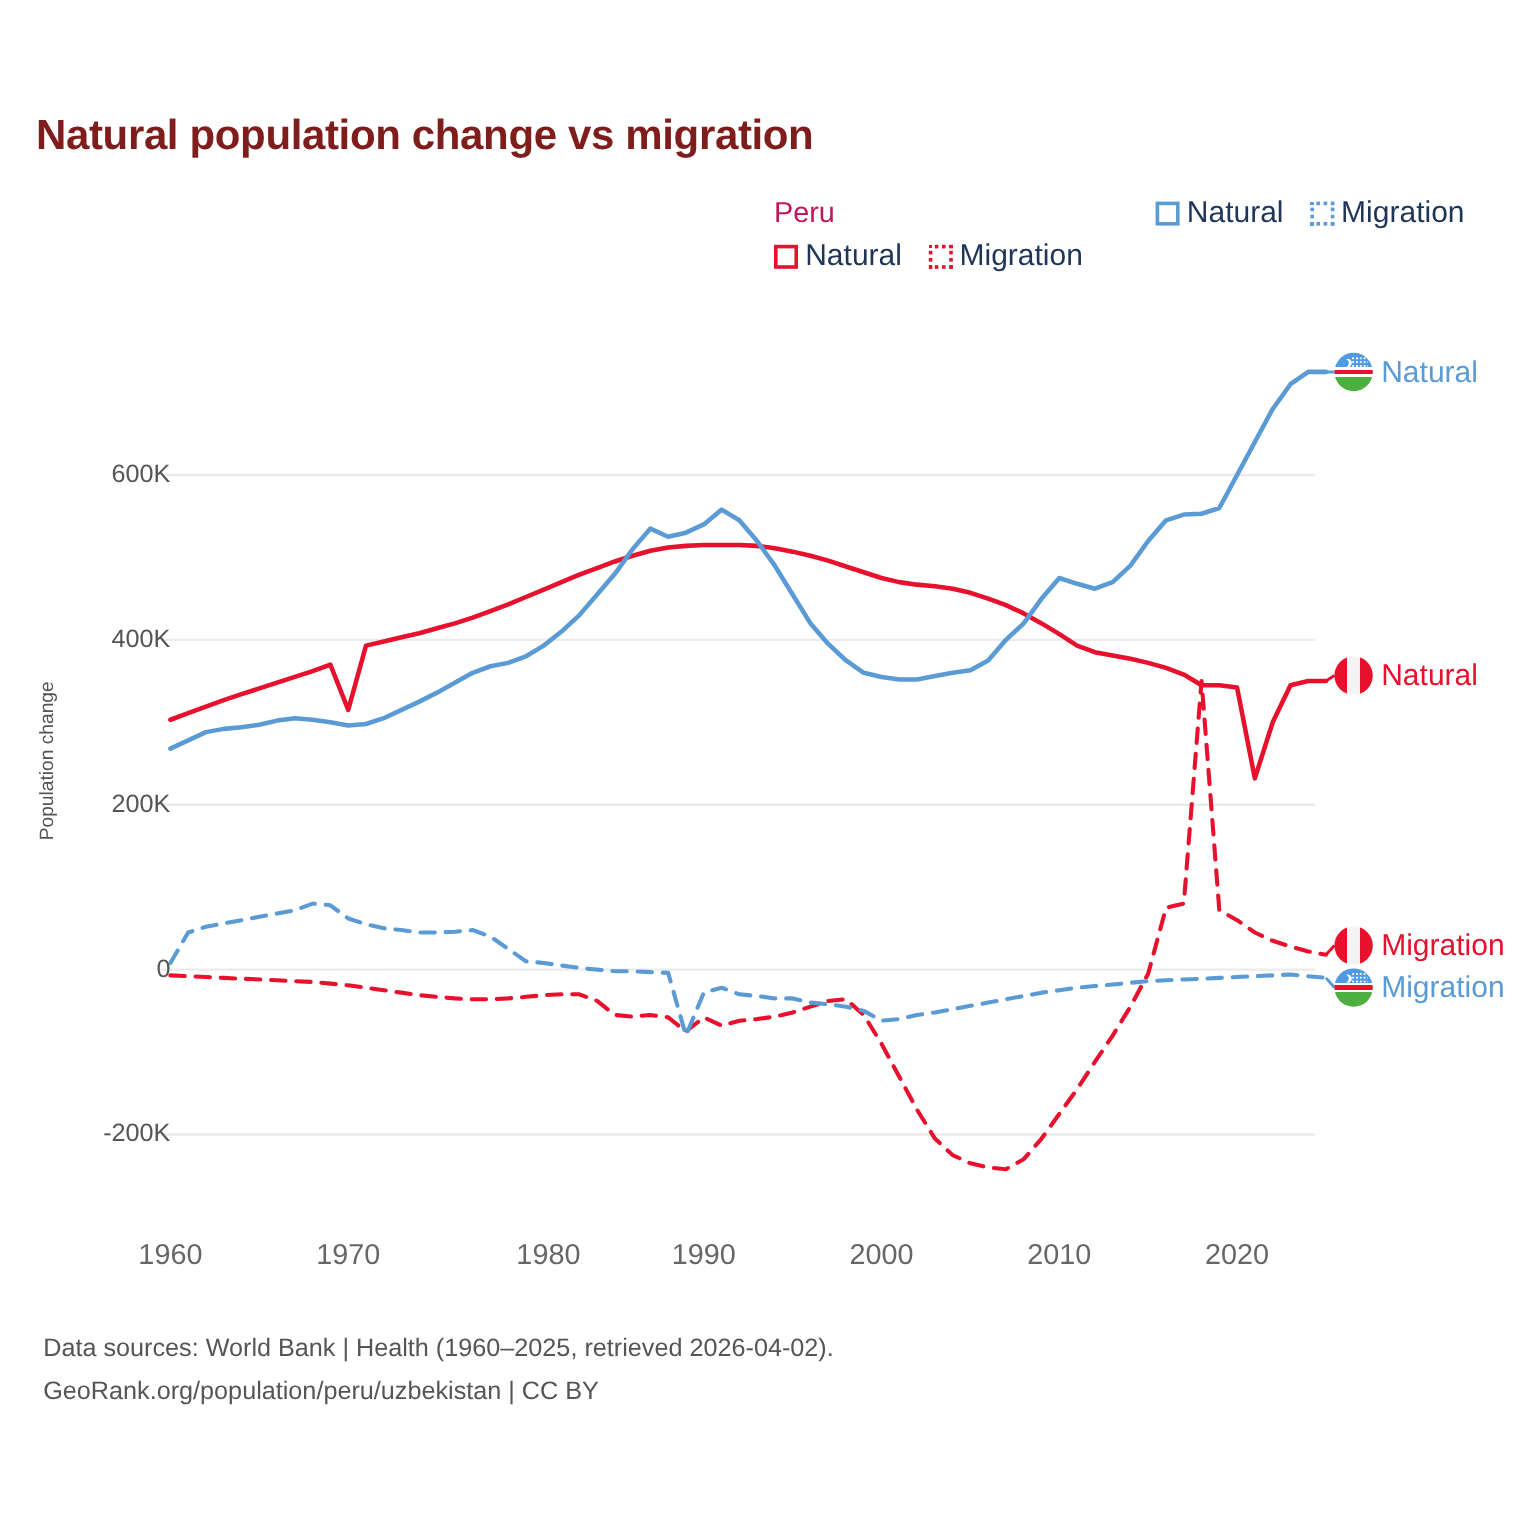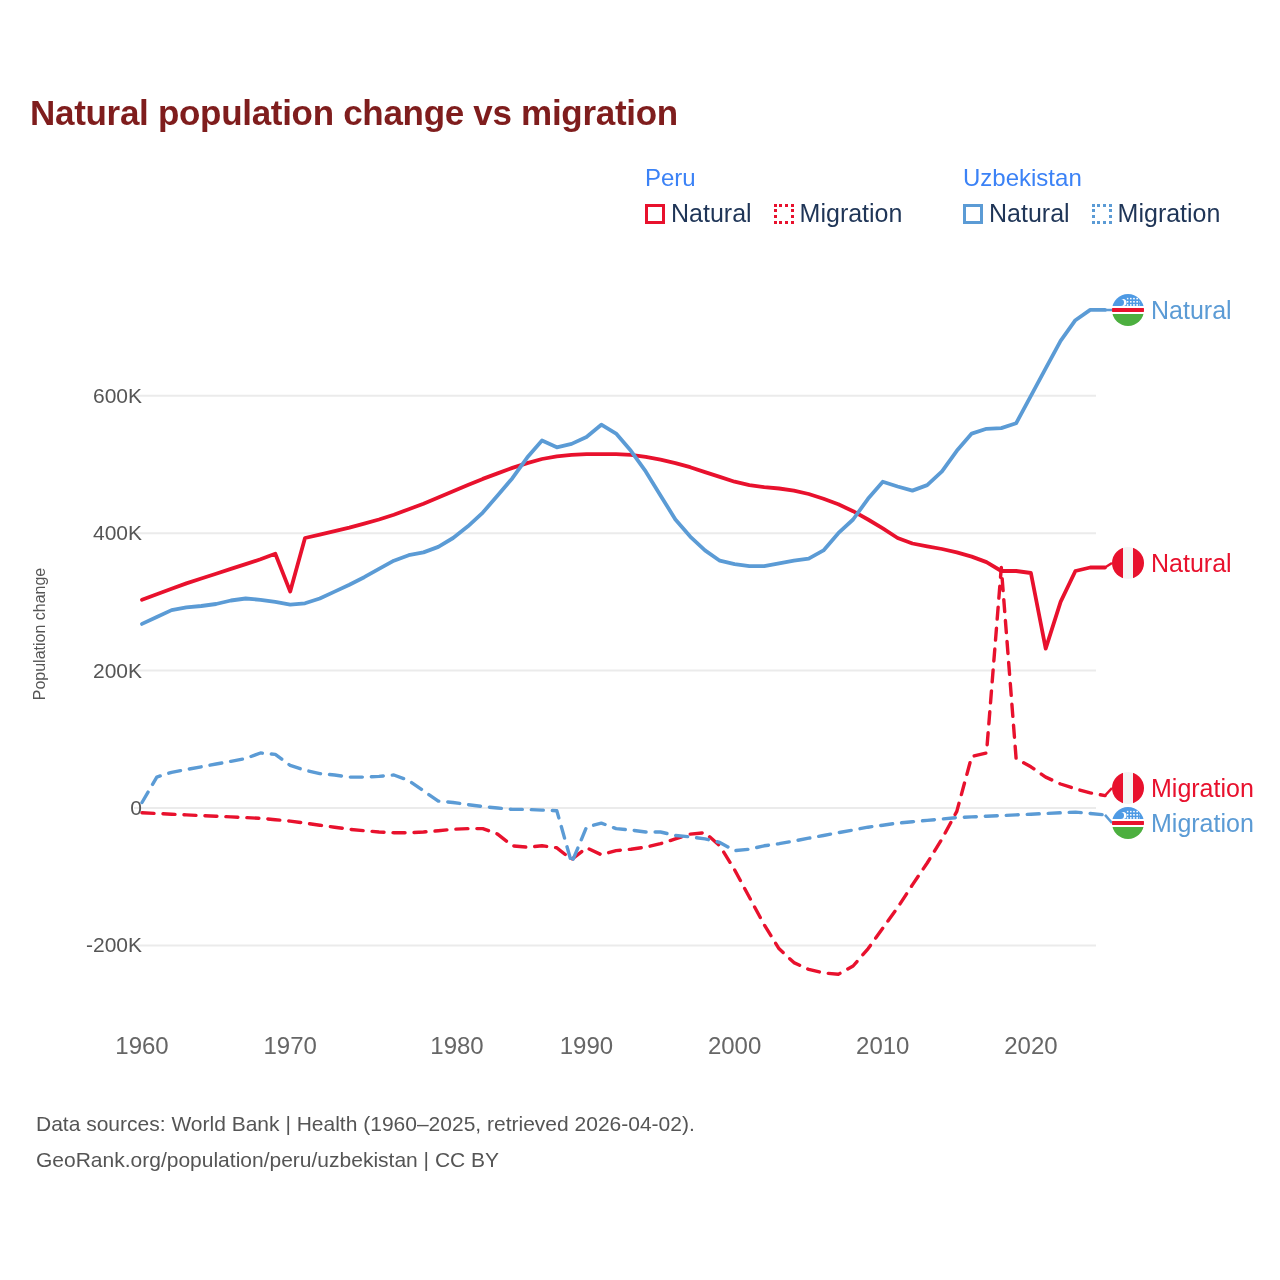--- a/index.html
+++ b/index.html
@@ -12,21 +12,21 @@
   }
   #title{
     position:absolute;left:30px;top:93px;
     font-size:35px;font-weight:bold;color:#7f1d1d;
     letter-spacing:-0.3px;white-space:nowrap;
   }
   
   #legend{position:absolute;left:645px;top:163px;width:620px;height:80px;}
   .lg-group{position:absolute;top:0;}
   .lg-country{
-    font-size:24px;color:#3b82f6;white-space:nowrap;
+    font-size:24px;color:#be185d;white-space:nowrap;
     line-height:30px;margin-bottom:6px;
   }
   .lg-items{display:flex;align-items:center;gap:22px;}
   .lg-item{display:flex;align-items:center;gap:6px;cursor:pointer;}
   .lg-swatch{width:20px;height:20px;background:#fff;box-sizing:border-box;}
   .lg-swatch.solid-red{border:3px solid #e8112d;}
   .lg-swatch.dot-red{border:3px dotted #e8112d;}
   .lg-swatch.solid-blue{border:3px solid #5b9bd5;}
   .lg-swatch.dot-blue{border:3px dotted #5b9bd5;}
   .lg-label{font-size:25px;color:#1f3557;white-space:nowrap;}
@@ -82,21 +82,20 @@
         <span class="lg-swatch solid-red"></span>
         <span class="lg-label">Natural</span>
       </div>
       <div class="lg-item">
         <span class="lg-swatch dot-red"></span>
         <span class="lg-label">Migration</span>
       </div>
     </div>
   </div>
   <div class="lg-group" id="lg-1" style="left:318px;">
-    <div class="lg-country">Uzbekistan</div>
     <div class="lg-items">
       <div class="lg-item">
         <span class="lg-swatch solid-blue"></span>
         <span class="lg-label">Natural</span>
       </div>
       <div class="lg-item">
         <span class="lg-swatch dot-blue"></span>
         <span class="lg-label">Migration</span>
       </div>
     </div>

